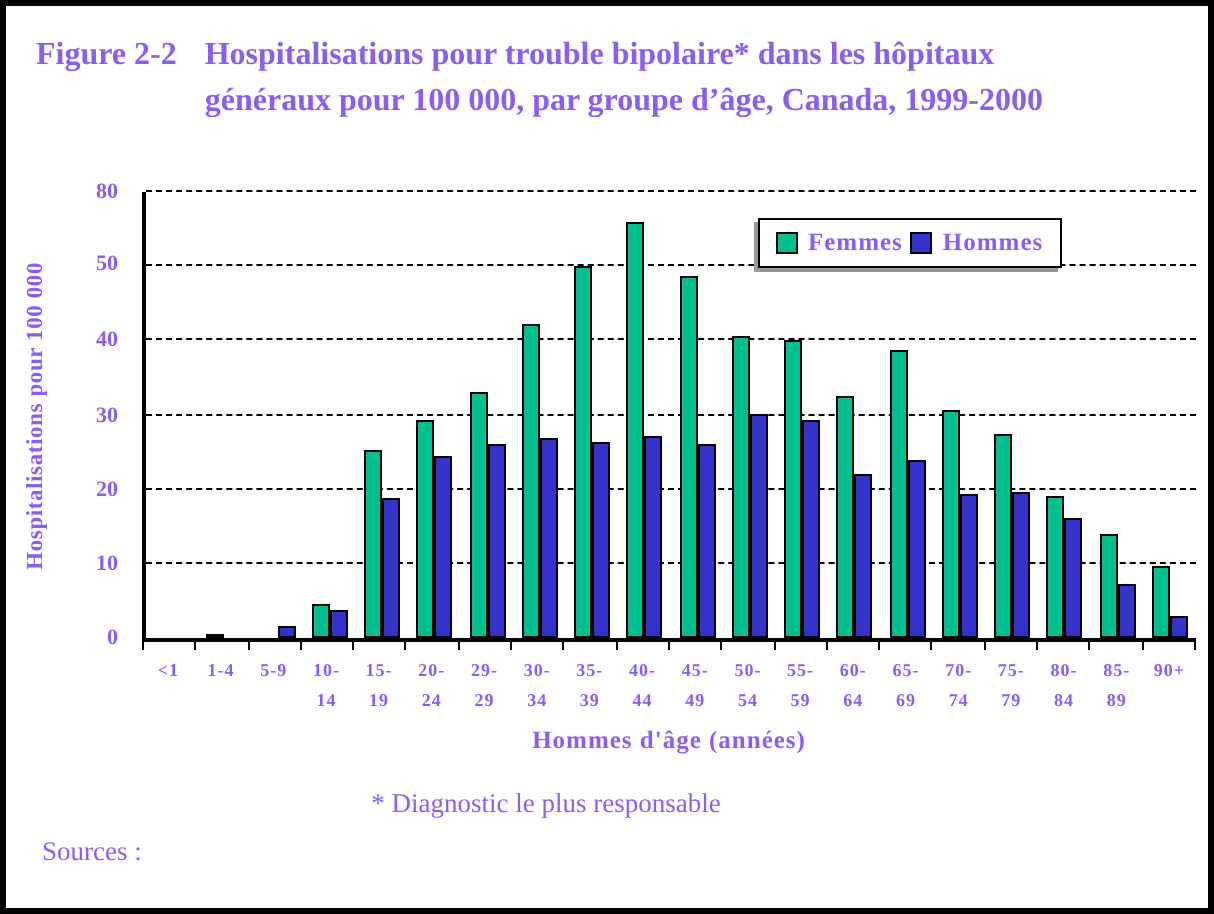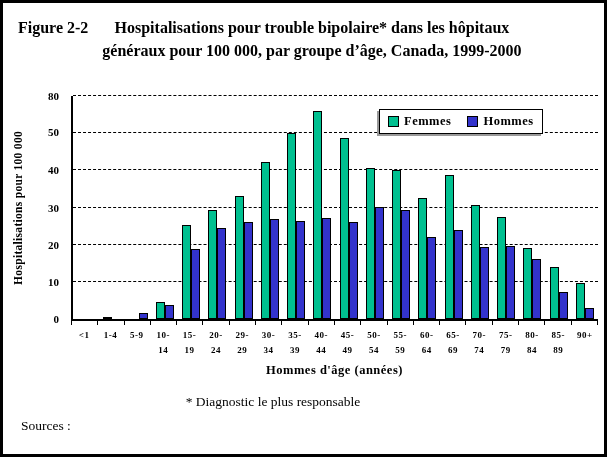--- a/index.html
+++ b/index.html
@@ -1,40 +1,40 @@
 <!DOCTYPE html>
 <html><head>
 <meta charset="utf-8">
 <style>
   html,body{margin:0;padding:0;background:#fff;}
   .figure{
     position:relative;width:607px;height:457px;box-sizing:border-box;
     border:3px solid #000;background:#fff;overflow:hidden;
-    font-family:"Liberation Serif",serif;color:#000000;
+    font-family:"Liberation Serif",serif;color:#8b5cf6;
   }
   
   .title-block{position:absolute;left:15px;top:13px;display:flex;gap:14px;}
   .figure-label{font-weight:bold;font-size:16px;line-height:1.45;white-space:nowrap;}
   .figure-title{font-weight:bold;font-size:16px;line-height:1.45;}
-  .figure-title span{display:block;text-align:center;}
+  .figure-title span{display:block;}
   
   .y-title{position:absolute;left:4px;top:93px;height:223px;width:22px;
     display:flex;align-items:center;justify-content:center;}
   .y-title span{writing-mode:vertical-rl;transform:rotate(180deg);
     font-weight:bold;font-size:11.5px;white-space:nowrap;letter-spacing:.3px;}
   
   .chart{position:absolute;left:68px;top:93px;width:527px;}
   .plot{position:relative;height:223px;border-left:2px solid #000;border-bottom:2px solid #000;}
   .gridline{position:absolute;left:0;right:0;height:0;border-top:1px dashed #000;}
   .ylabels{position:absolute;left:-42px;top:0;width:36px;height:223px;}
   .ytick{position:absolute;right:8px;font-size:11px;font-weight:bold;line-height:12px;}
   .bars{position:absolute;left:0;bottom:0;width:100%;height:100%;display:flex;align-items:flex-end;}
   .group{flex:1;display:flex;justify-content:center;align-items:flex-end;}
   .bar{width:9px;border:1px solid #000;box-sizing:border-box;}
-  .legend{position:absolute;left:306px;top:13px;display:flex;gap:16px;align-items:center;
+  .legend{position:absolute;left:306px;top:13px;display:flex;gap:4px;align-items:center;
     padding:4px 8px;border:1px solid #000;background:#fff;box-shadow:-2px 2px 0 #999;}
   .legend-item{display:flex;align-items:center;gap:5px;font-weight:bold;font-size:12.5px;letter-spacing:.5px;}
   .swatch{width:11px;height:11px;border:1px solid #000;box-sizing:border-box;}
   .ticks-row{display:flex;height:4px;}
   .tick-cell{flex:1;border-right:1px solid #000;}
   .tick-cell:first-child{border-left:1px solid #000;}
   .xlabels{display:flex;margin-top:3px;}
   .xcell{flex:1;text-align:center;font-size:9px;font-weight:bold;line-height:15px;letter-spacing:.5px;}
   .xcell span{display:block;height:15px;}
   .xtitle{text-align:center;font-weight:bold;font-size:12.5px;margin-top:5px;letter-spacing:.5px;}

